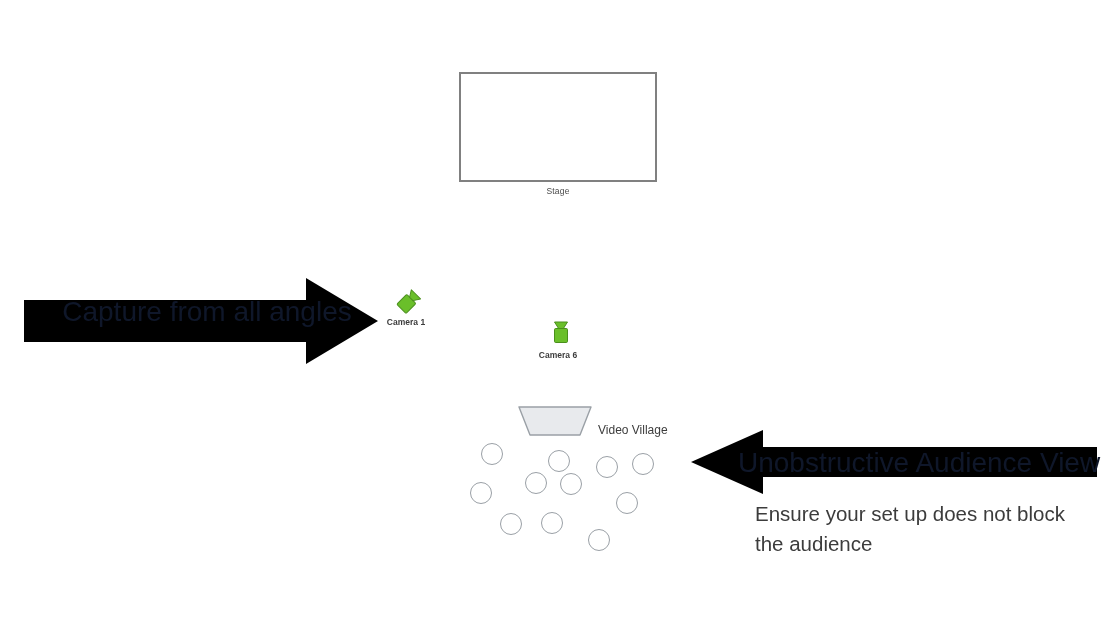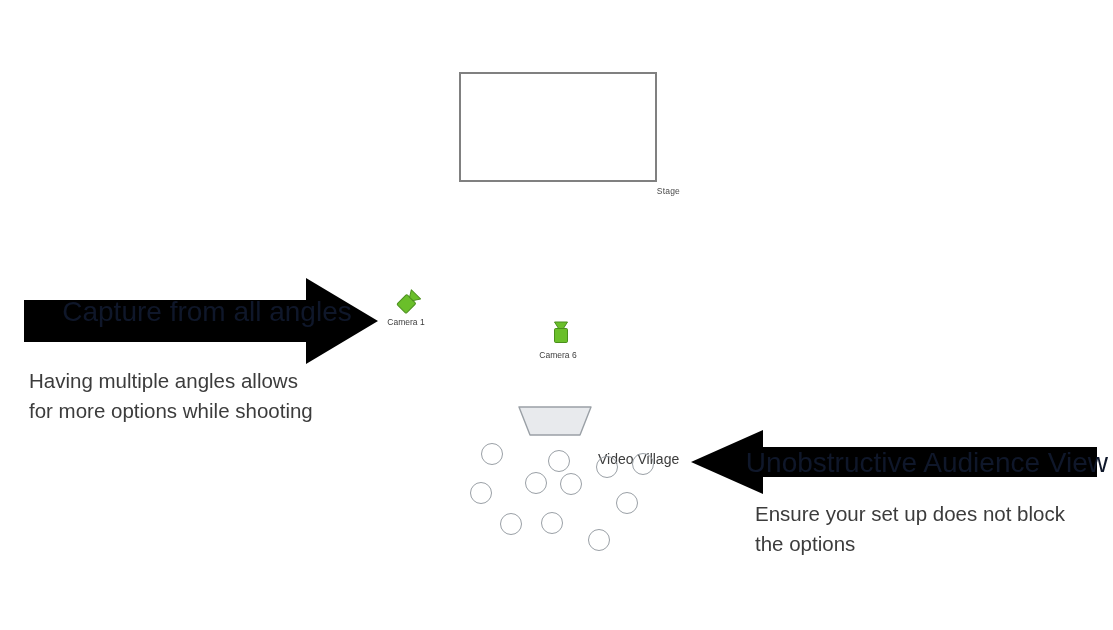--- a/index.html
+++ b/index.html
@@ -25,24 +25,24 @@
     left: 459px;
     top: 72px;
     width: 198px;
     height: 110px;
     border: 2px solid #808080;
     background: #ffffff;
     box-sizing: border-box;
   }
   .stage-label {
     position: absolute;
-    left: 482px;
+    left: 459px;
     top: 186px;
     width: 198px;
-    text-align: right;
+    text-align: center;
     font-size: 8.5px;
     color: #4a4a4a;
     letter-spacing: .2px;
   }
 
   
   .subject-wrap {
     position: absolute;
     left: 529px;
     top: 106px;
@@ -62,20 +62,21 @@
     width: 58px;
     text-align: center;
     font-size: 8.5px;
     color: #4a4a4a;
   }
 
   
   .camera {
     position: absolute;
     width: 80px;
+    font-weight: bold;
   }
   .camera .glyph {
     width: 80px;
     height: 32px;
     display: flex;
     align-items: center;
     justify-content: center;
   }
   .camera .cam-label {
     width: 80px;
@@ -93,24 +94,23 @@
     position: absolute;
     left: 518px;
     top: 406px;
     width: 74px;
     height: 30px;
   }
   .village-label {
     position: absolute;
     left: 598px;
     top: 423px;
-    font-size: 14px;
+    font-size: 12px;
     color: #3c3c3c;
     white-space: nowrap;
-    margin-top: 28px;
   }
 
   
   .seat {
     position: absolute;
     width: 22px;
     height: 22px;
     border: 1.4px solid #9aa0a6;
     border-radius: 50%;
     background: transparent;
@@ -135,21 +135,21 @@
     left: 34px;
     top: 22px;
     width: 310px;
     text-align: center;
   }
   #banner-right { left: 683px; top: 428px; }
   #banner-right .banner-text {
     left: 55px;
     top: 21px;
     width: 370px;
-    text-align: right;
+    text-align: left;
   }
 
   
   .caption {
     position: absolute;
     font-size: 20.5px;
     line-height: 1.45;
     color: #3c3c3c;
     white-space: pre-line;
   }
@@ -208,25 +208,23 @@
   <div class="seat" style="left:500px; top:513px;"></div>
   <div class="seat" style="left:541px; top:512px;"></div>
   <div class="seat" style="left:588px; top:529px;"></div>
 
   <div class="banner" id="banner-left">
     <svg width="366" height="90" viewBox="0 0 366 90">
       <path d="M6 24 L288 24 L288 2 L360 45 L288 88 L288 66 L6 66 Z" fill="#000000"></path>
     </svg>
     <div class="banner-text">Capture from all angles</div>
   </div>
-  <div class="caption" id="caption-left">Having multiple angles allows
-for more options while shooting</div>
 
   <div class="banner" id="banner-right">
     <svg width="420" height="68" viewBox="0 0 420 68">
       <path d="M414 19 L80 19 L80 2 L8 34 L80 66 L80 49 L414 49 Z" fill="#000000"></path>
     </svg>
     <div class="banner-text">Unobstructive Audience View</div>
   </div>
   <div class="caption" id="caption-right">Ensure your set up does not block
-the options</div>
+the audience</div>
 
 </div>
 
 </body></html>

